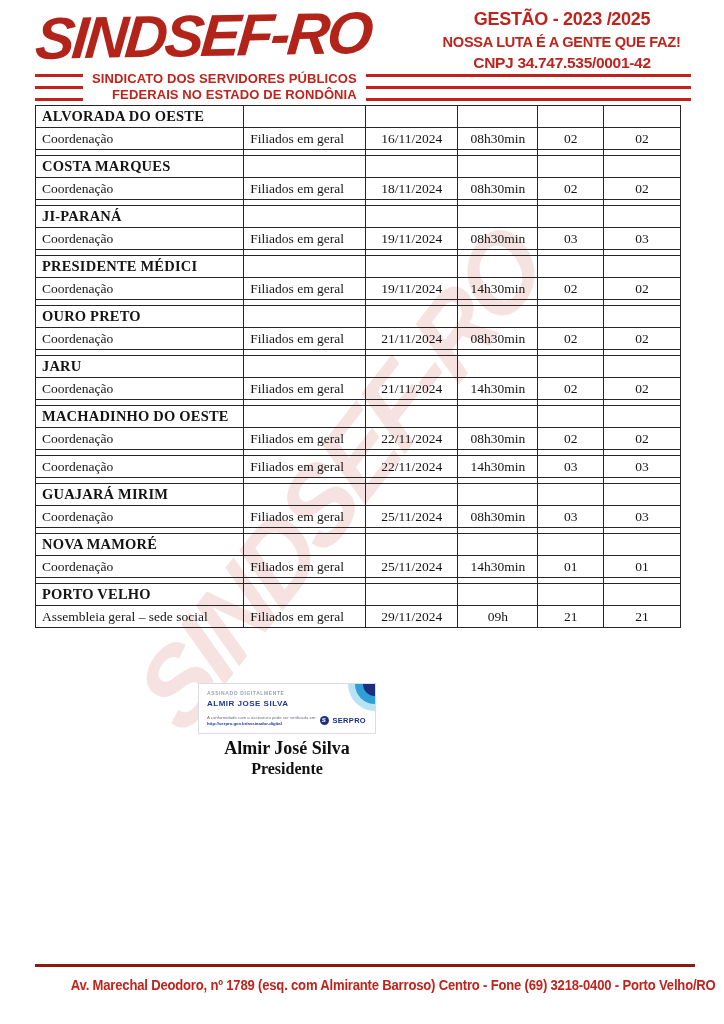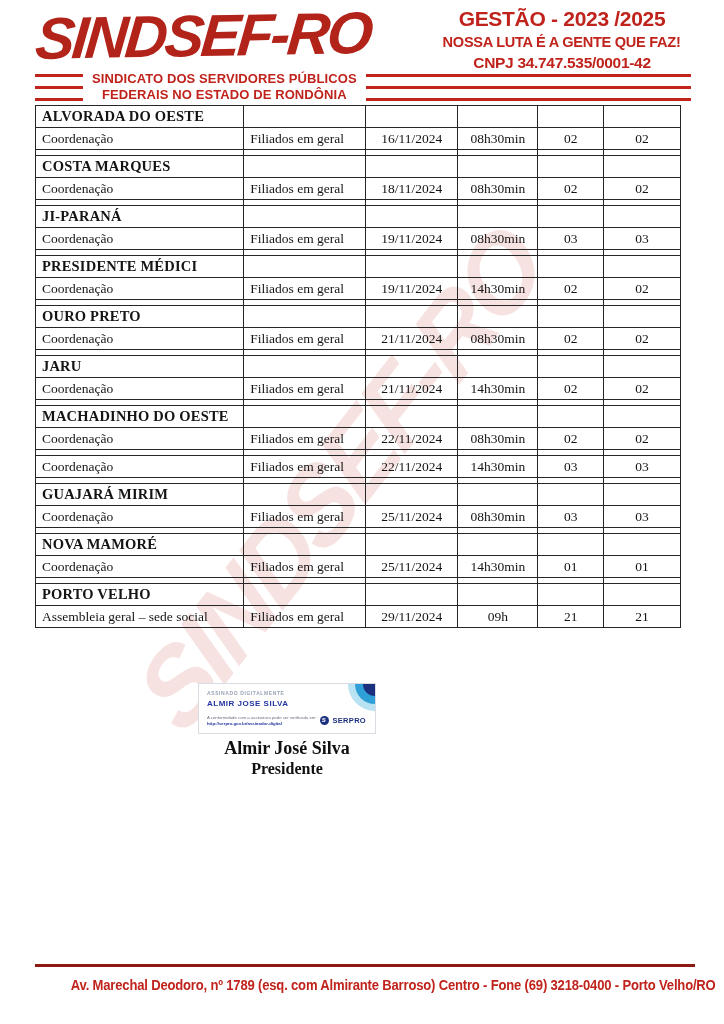--- a/index.html
+++ b/index.html
@@ -50,35 +50,35 @@
     position:absolute;left:35px;top:71px;right:33px;height:33px;
     display:flex;align-items:stretch;
     z-index:2;
   }
   .rule-stack{display:flex;flex-direction:column;justify-content:space-between;padding:3px 0;}
   .rule-stack .bar{height:3px;background:var(--bright-red);}
   .rule-left{width:48px;}
   .rule-right{flex:1;}
   .sublogo-text{
     padding:0 9px;
-    text-align:center;
+    text-align:right;
     color:var(--bright-red);
     font-weight:bold;
     font-size:13px;line-height:16px;
     white-space:nowrap;
     letter-spacing:0.1px;
   }
   .header-right{
     position:absolute;top:7px;right:28px;width:268px;
     text-align:center;
     color:var(--bright-red);
     font-weight:bold;
     z-index:2;
   }
-  .header-right .l1{font-size:21px;line-height:24px;letter-spacing:-0.3px;}
+  .header-right .l1{font-size:18px;line-height:24px;letter-spacing:-0.3px;}
   .header-right .l2{font-size:15.5px;line-height:21px;display:inline-block;transform:scaleX(0.94);white-space:nowrap;letter-spacing:-0.3px;}
   .header-right .l3{font-size:15.5px;line-height:21px;letter-spacing:-0.3px;}
   
   table.schedule{
     position:absolute;left:35px;top:105px;width:646px;
     border-collapse:collapse;table-layout:fixed;
     font-family:"Liberation Serif", serif;
     color:#141414;
     z-index:1;
     background:transparent;

